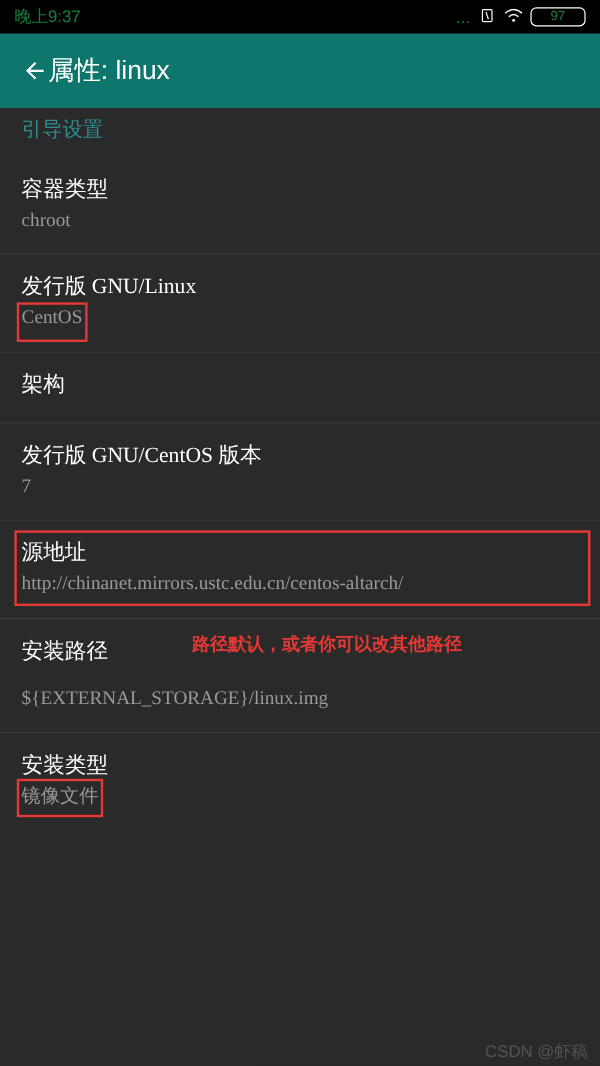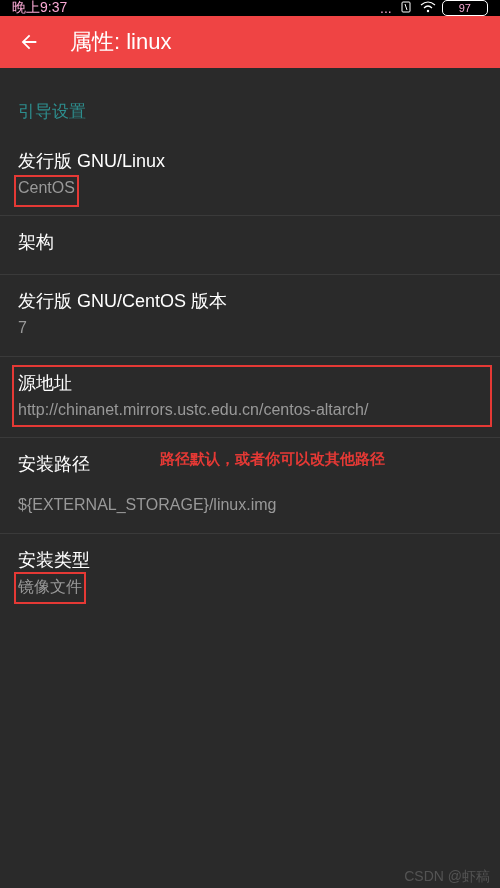--- a/index.html
+++ b/index.html
@@ -9,61 +9,60 @@
     }
     body {
       width: 500px;
       height: 888px;
       background: #2a2a2a;
       font-family: -apple-system, "Helvetica Neue", Arial, sans-serif;
       overflow: hidden;
       position: relative;
     }
     .status-bar {
-      height: 16px;
+      height: 28px;
       background: #000;
       display: flex;
       align-items: center;
       justify-content: space-between;
       padding: 0 12px;
-      color: #f9a8d4;
+      color: #15803d;
       font-size: 14px;
     }
     .status-right {
       display: flex;
       align-items: center;
       gap: 6px;
     }
     .battery-box {
       border: 1px solid #fff;
       border-radius: 5px;
       padding: 0 16px;
       font-size: 11px;
       line-height: 14px;
     }
     .header {
-      height: 52px;
-      background: #ef4444;
+      height: 62px;
+      background: #0f766e;
       display: flex;
       align-items: center;
       padding: 0 18px;
-      gap: 30px;
     }
     .back-arrow {
       width: 22px;
       height: 22px;
       cursor: pointer;
     }
     .header-title {
       color: #fff;
       font-size: 22px;
       font-weight: 400;
     }
     .content {
-      padding-top: 26px;
+      font-family: Liberation Serif, serif;
     }
     .section-header {
       color: #2d8e8e;
       font-size: 17px;
       padding: 6px 18px 12px;
     }
     .setting-item {
       padding: 14px 18px 16px;
       border-bottom: 1px solid #3a3a3a;
     }
@@ -156,20 +155,24 @@
     <svg width="22" height="22" viewBox="0 0 24 24">
         <path d="M20 11H7.8l5.6-5.6L12 4l-8 8 8 8 1.4-1.4L7.8 13H20z" fill="#fff"></path>
       </svg>
   </span>
   <span class="header-title">属性: linux</span>
 </div>
 
 <div class="content">
   <div class="section-header">引导设置</div>
 
+  <div class="setting-item">
+    <div class="setting-label">容器类型</div>
+    <div class="setting-value">chroot</div>
+  </div>
 
   <div class="setting-item">
     <div class="setting-label">发行版 GNU/Linux</div>
     <div class="setting-value">
       <span class="highlight-box hl-centos">CentOS</span>
     </div>
   </div>
 
   <div class="setting-item">
     <div class="setting-label">架构</div>

